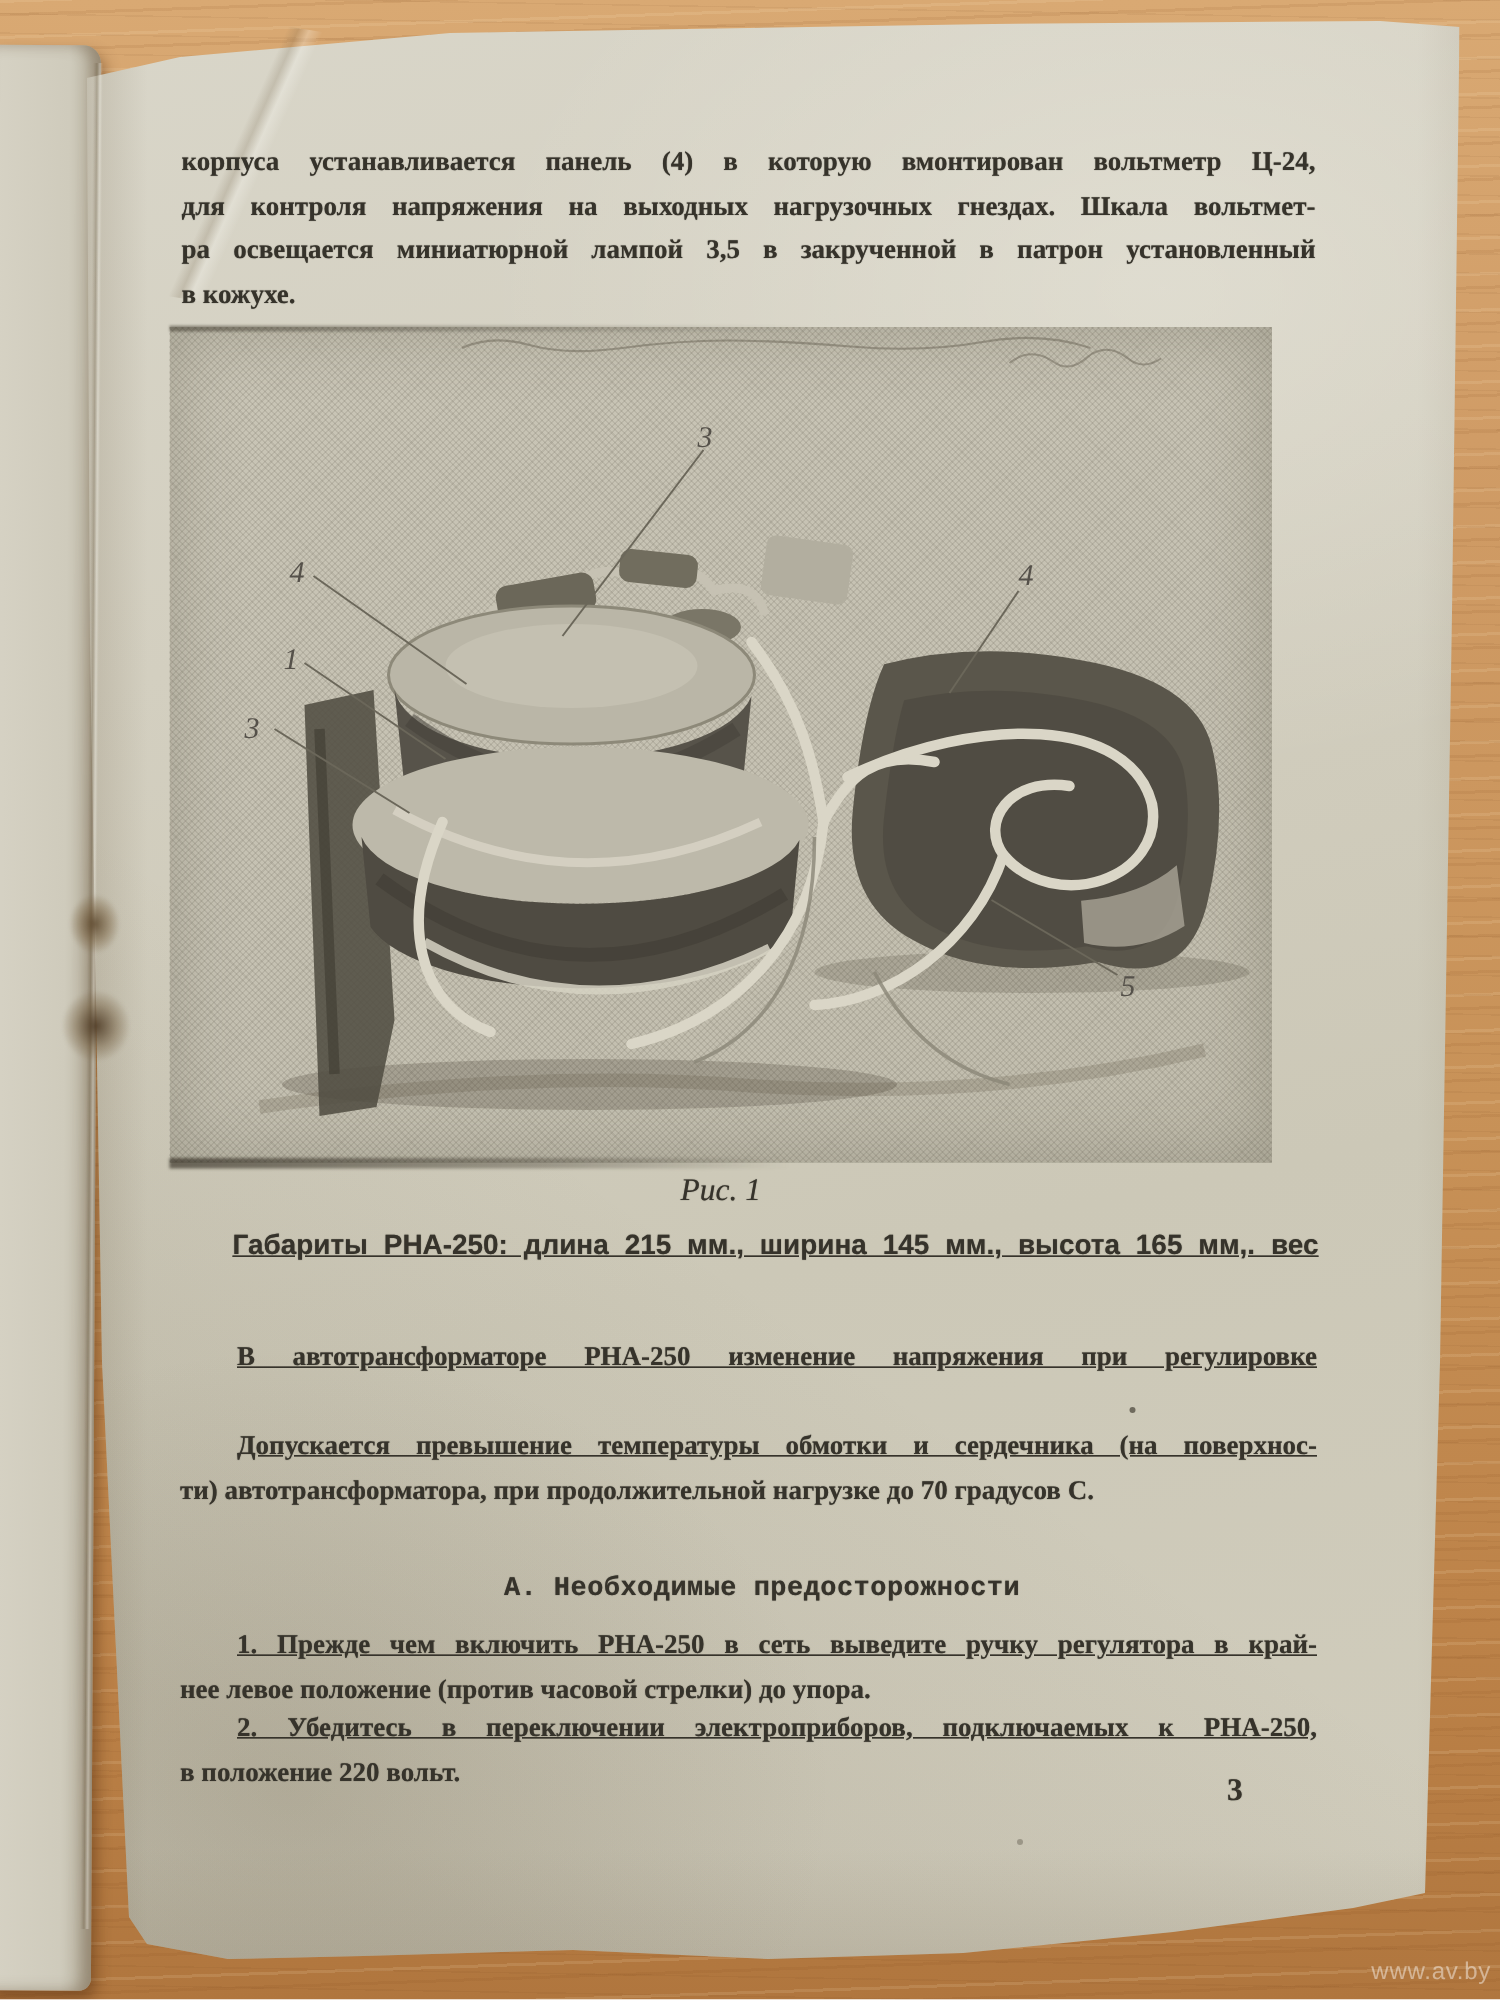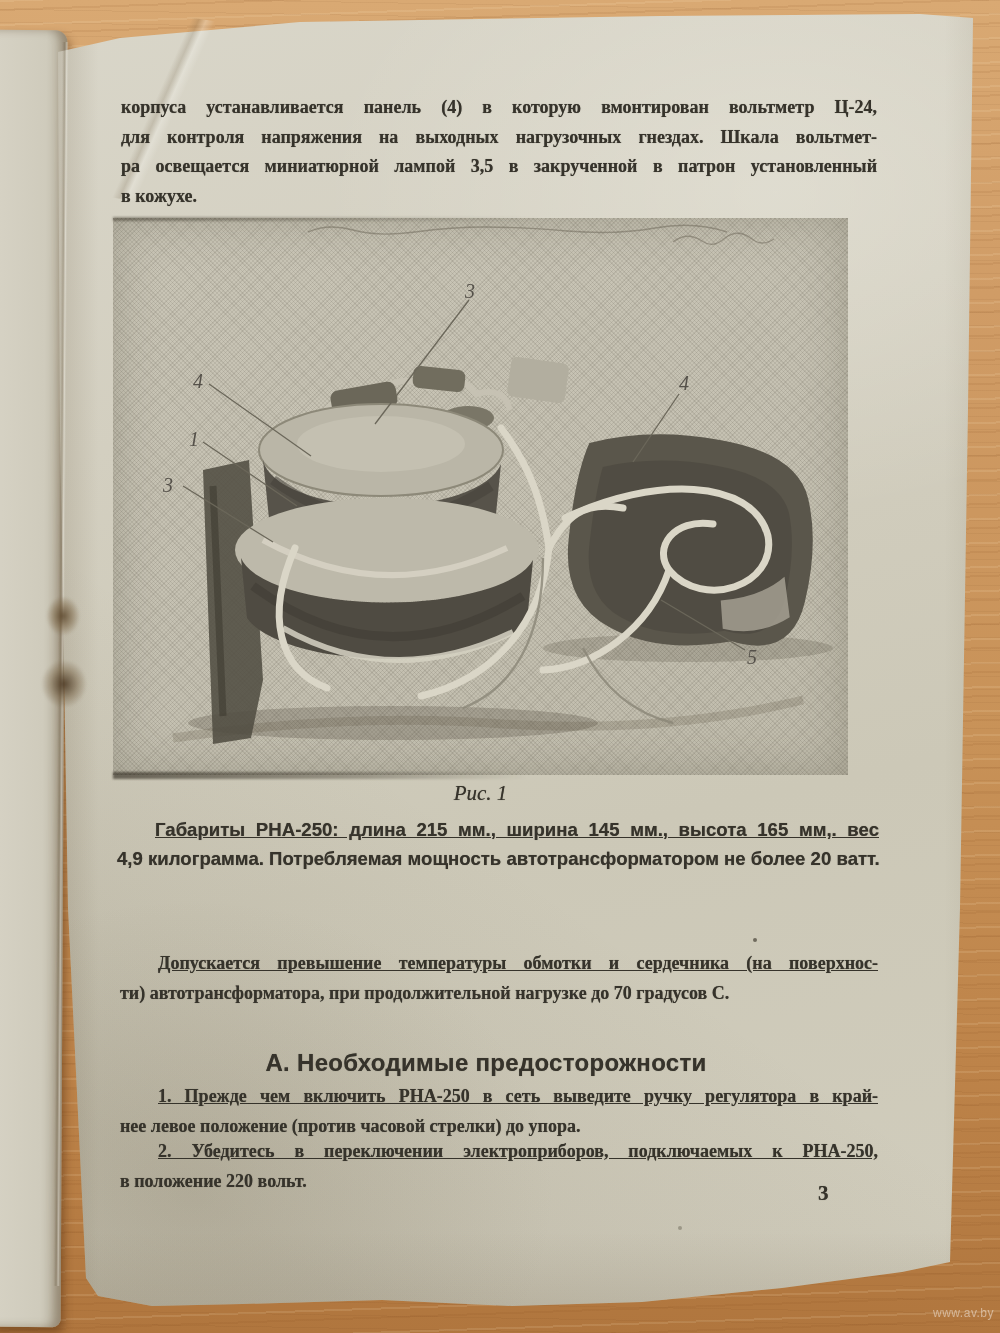--- a/index.html
+++ b/index.html
@@ -48,21 +48,21 @@
     background:
       repeating-linear-gradient(45deg, rgba(72,66,54,.11) 0 1px, rgba(0,0,0,0) 1px 3px),
       repeating-linear-gradient(135deg, rgba(72,66,54,.11) 0 1px, rgba(0,0,0,0) 1px 3px),
       linear-gradient(160deg,#c9c5b6 0%,#c5c1b2 55%,#c0bcac 100%);
     box-shadow:inset 0 0 46px rgba(80,74,58,.28);}
   #figure-photo svg{position:absolute;left:0;top:0;}
   #photo-edge-bottom{left:113px;top:772px;width:460px;height:7px;filter:blur(1px);
     background:linear-gradient(90deg,rgba(38,32,22,.6),rgba(38,32,22,.3) 55%,rgba(0,0,0,0) 90%);}
   #photo-edge-top{left:113px;top:217px;width:430px;height:4px;filter:blur(.8px);background:linear-gradient(90deg,rgba(50,44,32,.45),rgba(0,0,0,0));}
   .co{font-family:"Liberation Serif",serif;font-style:italic;font-size:20px;fill:#55514a;}
-  #watermark{right:6px;top:1306px;font-family:"Liberation Sans",sans-serif;font-size:12px;letter-spacing:.5px;color:rgba(255,255,255,.45);text-align:center;}
+  #watermark{right:6px;top:1306px;font-family:"Liberation Sans",sans-serif;font-size:16px;letter-spacing:.5px;color:rgba(255,255,255,.45);text-align:center;}
   #page-number{left:818px;top:1181px;font-size:21px;}
 </style>
 </head>
 <body>
 
 <div id="scene">
 
   <div class="abs" id="under-page"></div>
   <div class="abs" id="page"></div>
   <div class="abs" id="page-shading"></div>
@@ -146,33 +146,33 @@
       <text class="co" x="634" y="446">5</text>
     </svg>
   </div>
   <div class="abs" id="photo-edge-top"></div>
   <div class="abs" id="photo-edge-bottom"></div>
 
   <div class="abs ink center" style="left:113px;top:781px;width:735px;font-size:21px;font-style:italic;font-weight:400;">Рис. 1</div>
 
   <div class="abs ink sans-p lh29" style="left:117px;top:819px;width:762px;font-size:18.6px;">
     <div class="line ind">Габариты РНА-250: длина 215 мм., ширина 145 мм., высота 165 мм,. вес</div>
-    <div class="line">4,9 килограмма. Потребляемая мощность автотрансформатором не более 20 ватт.</div>
   </div>
 
   <div class="abs ink serif-p lh30" style="left:120px;top:894px;width:758px;">
+    <div class="line ind">В автотрансформаторе РНА-250 изменение напряжения при регулировке</div>
   </div>
 
   <div class="abs ink serif-p lh30" style="left:120px;top:953px;width:758px;">
     <div class="line ind">Допускается превышение температуры обмотки и сердечника (на поверхнос-</div>
     <div class="line last">ти) автотрансформатора, при продолжительной нагрузке до 70 градусов С.</div>
   </div>
 
 
-  <div class="abs ink sans-p center" style="left:106px;top:1049px;width:760px;font-size:24px;letter-spacing:.3px;">А. Необходимые предосторожности</div>
+  <div class="abs ink sans-p center" style="left:128px;top:1049px;width:760px;font-size:18px;letter-spacing:.3px;font-family:Liberation Mono, monospace;">А. Необходимые предосторожности</div>
 
   <div class="abs ink serif-p lh30" style="left:120px;top:1086px;width:758px;">
     <div class="line ind">1. Прежде чем включить РНА-250 в сеть выведите ручку регулятора в край-</div>
     <div class="line last">нее левое положение (против часовой стрелки) до упора.</div>
   </div>
 
   <div class="abs ink serif-p lh30" style="left:120px;top:1141px;width:758px;">
     <div class="line ind">2. Убедитесь в переключении электроприборов, подключаемых к РНА-250,</div>
     <div class="line last">в положение 220 вольт.</div>
   </div>

